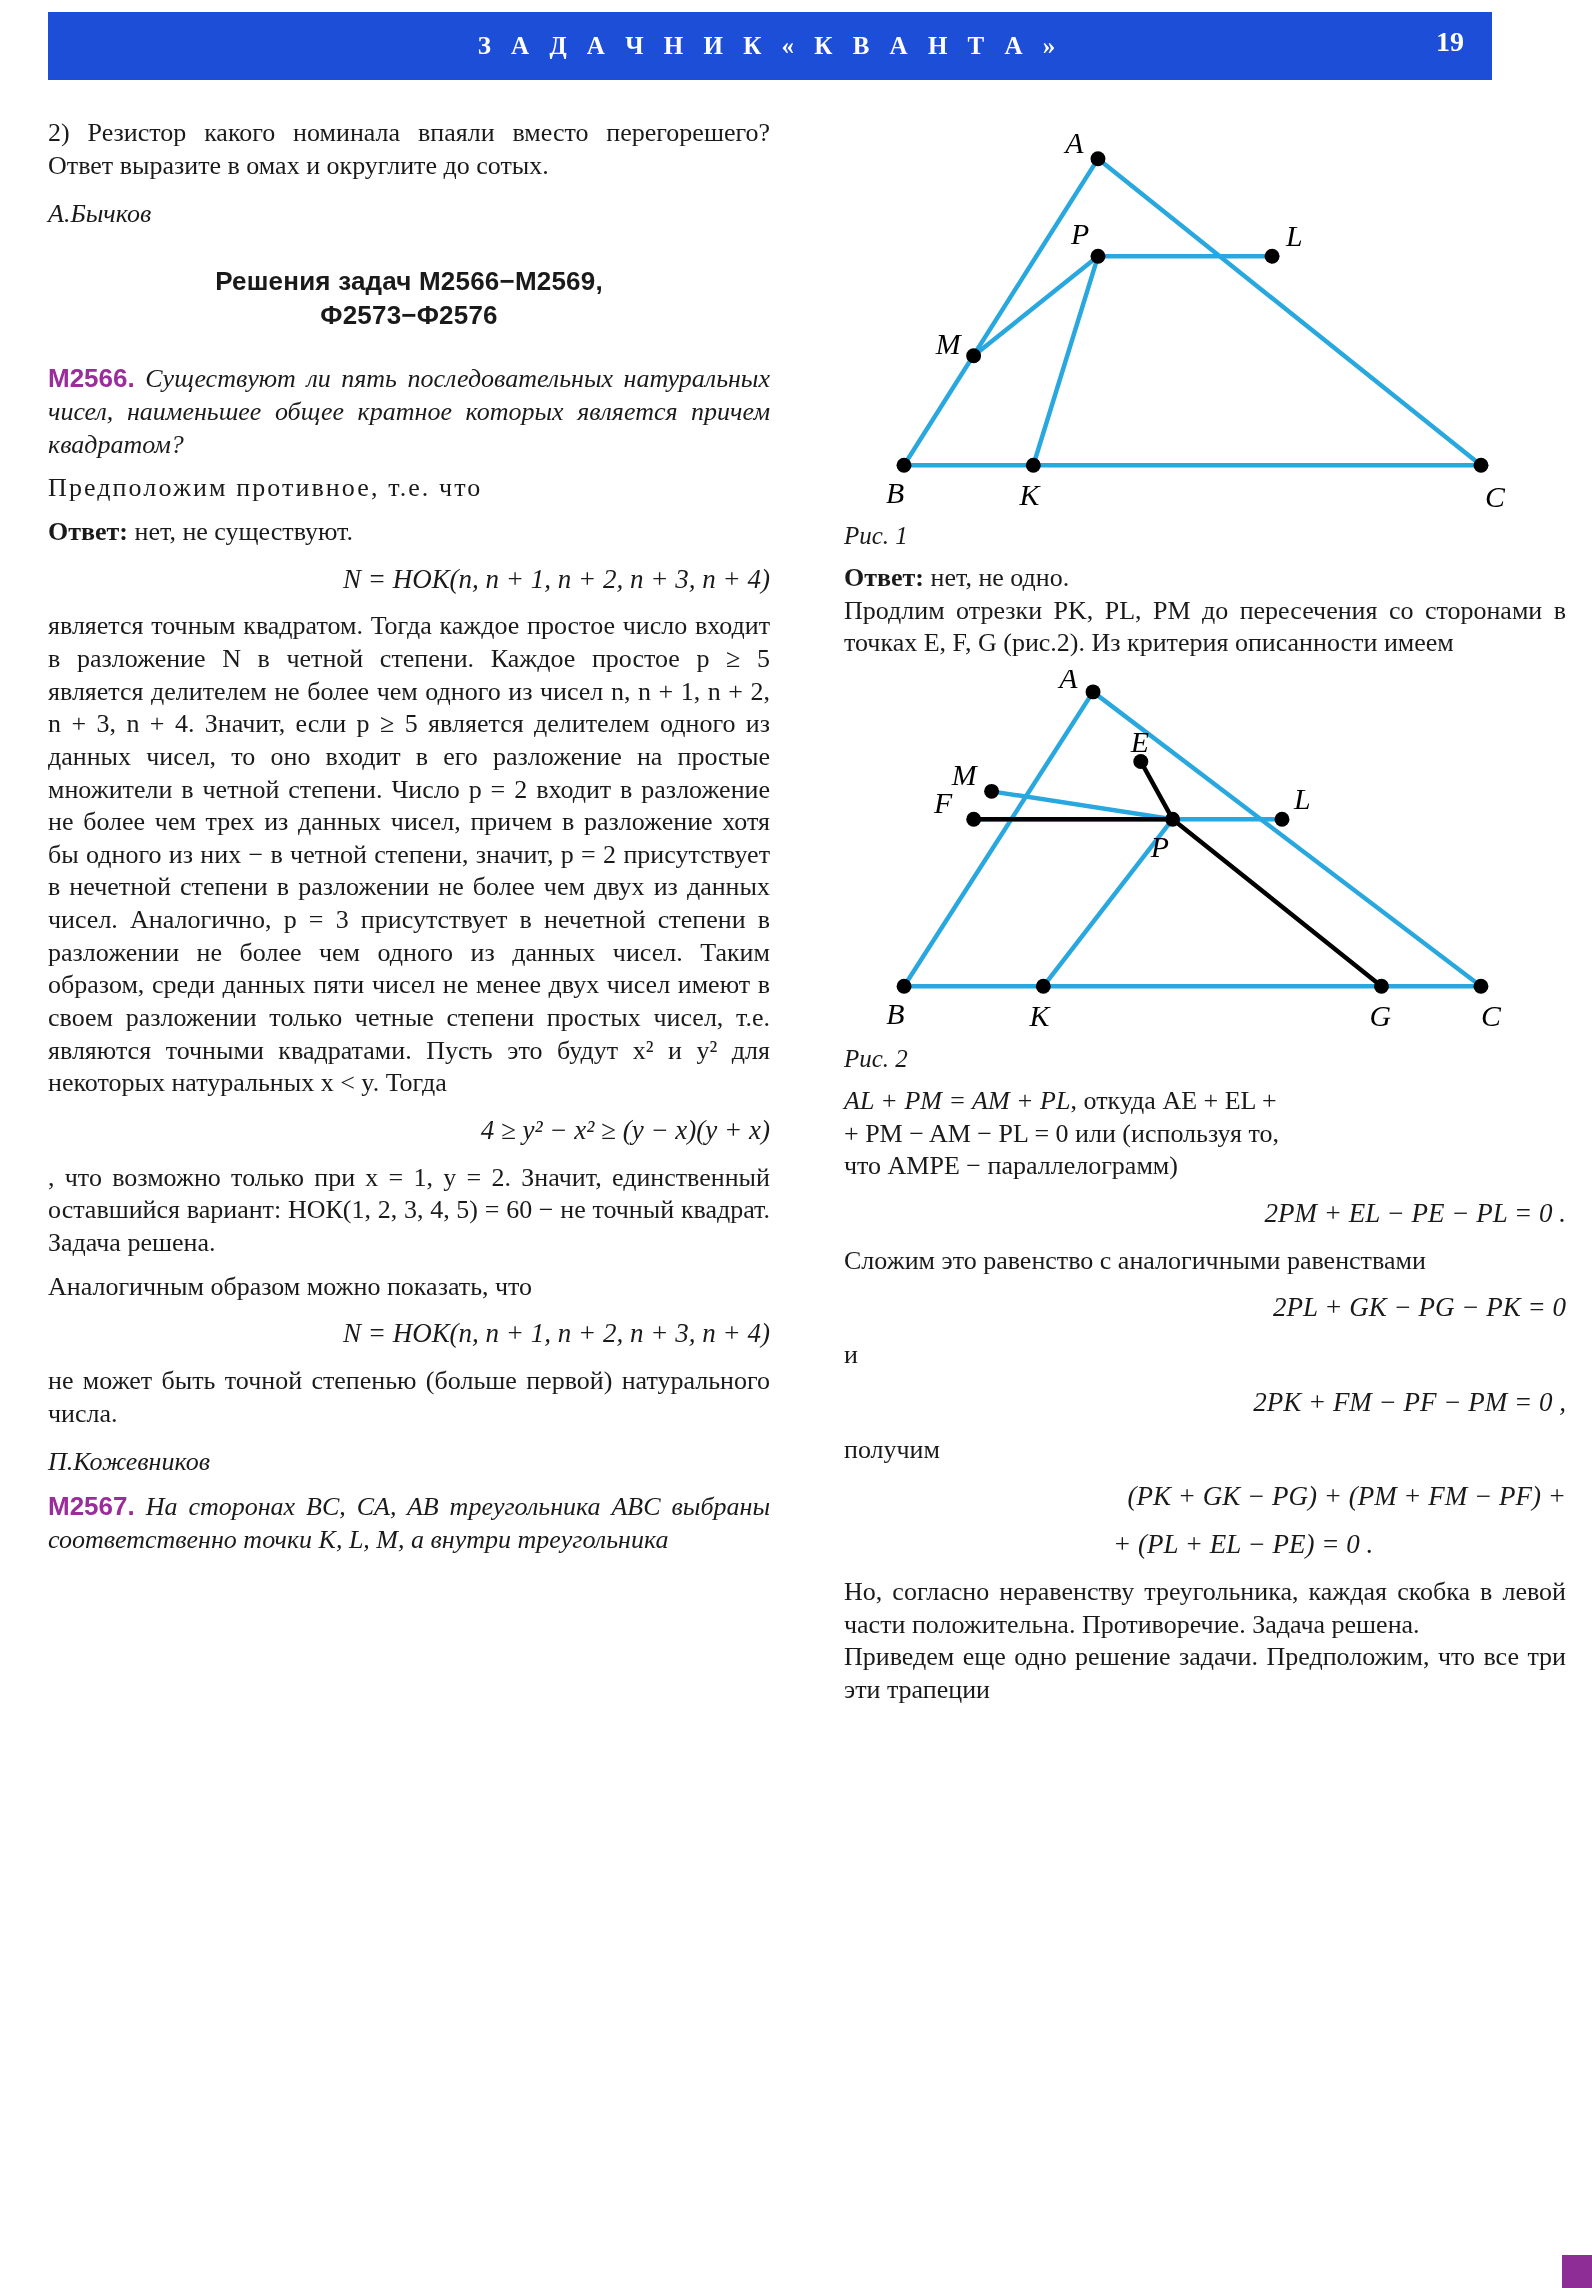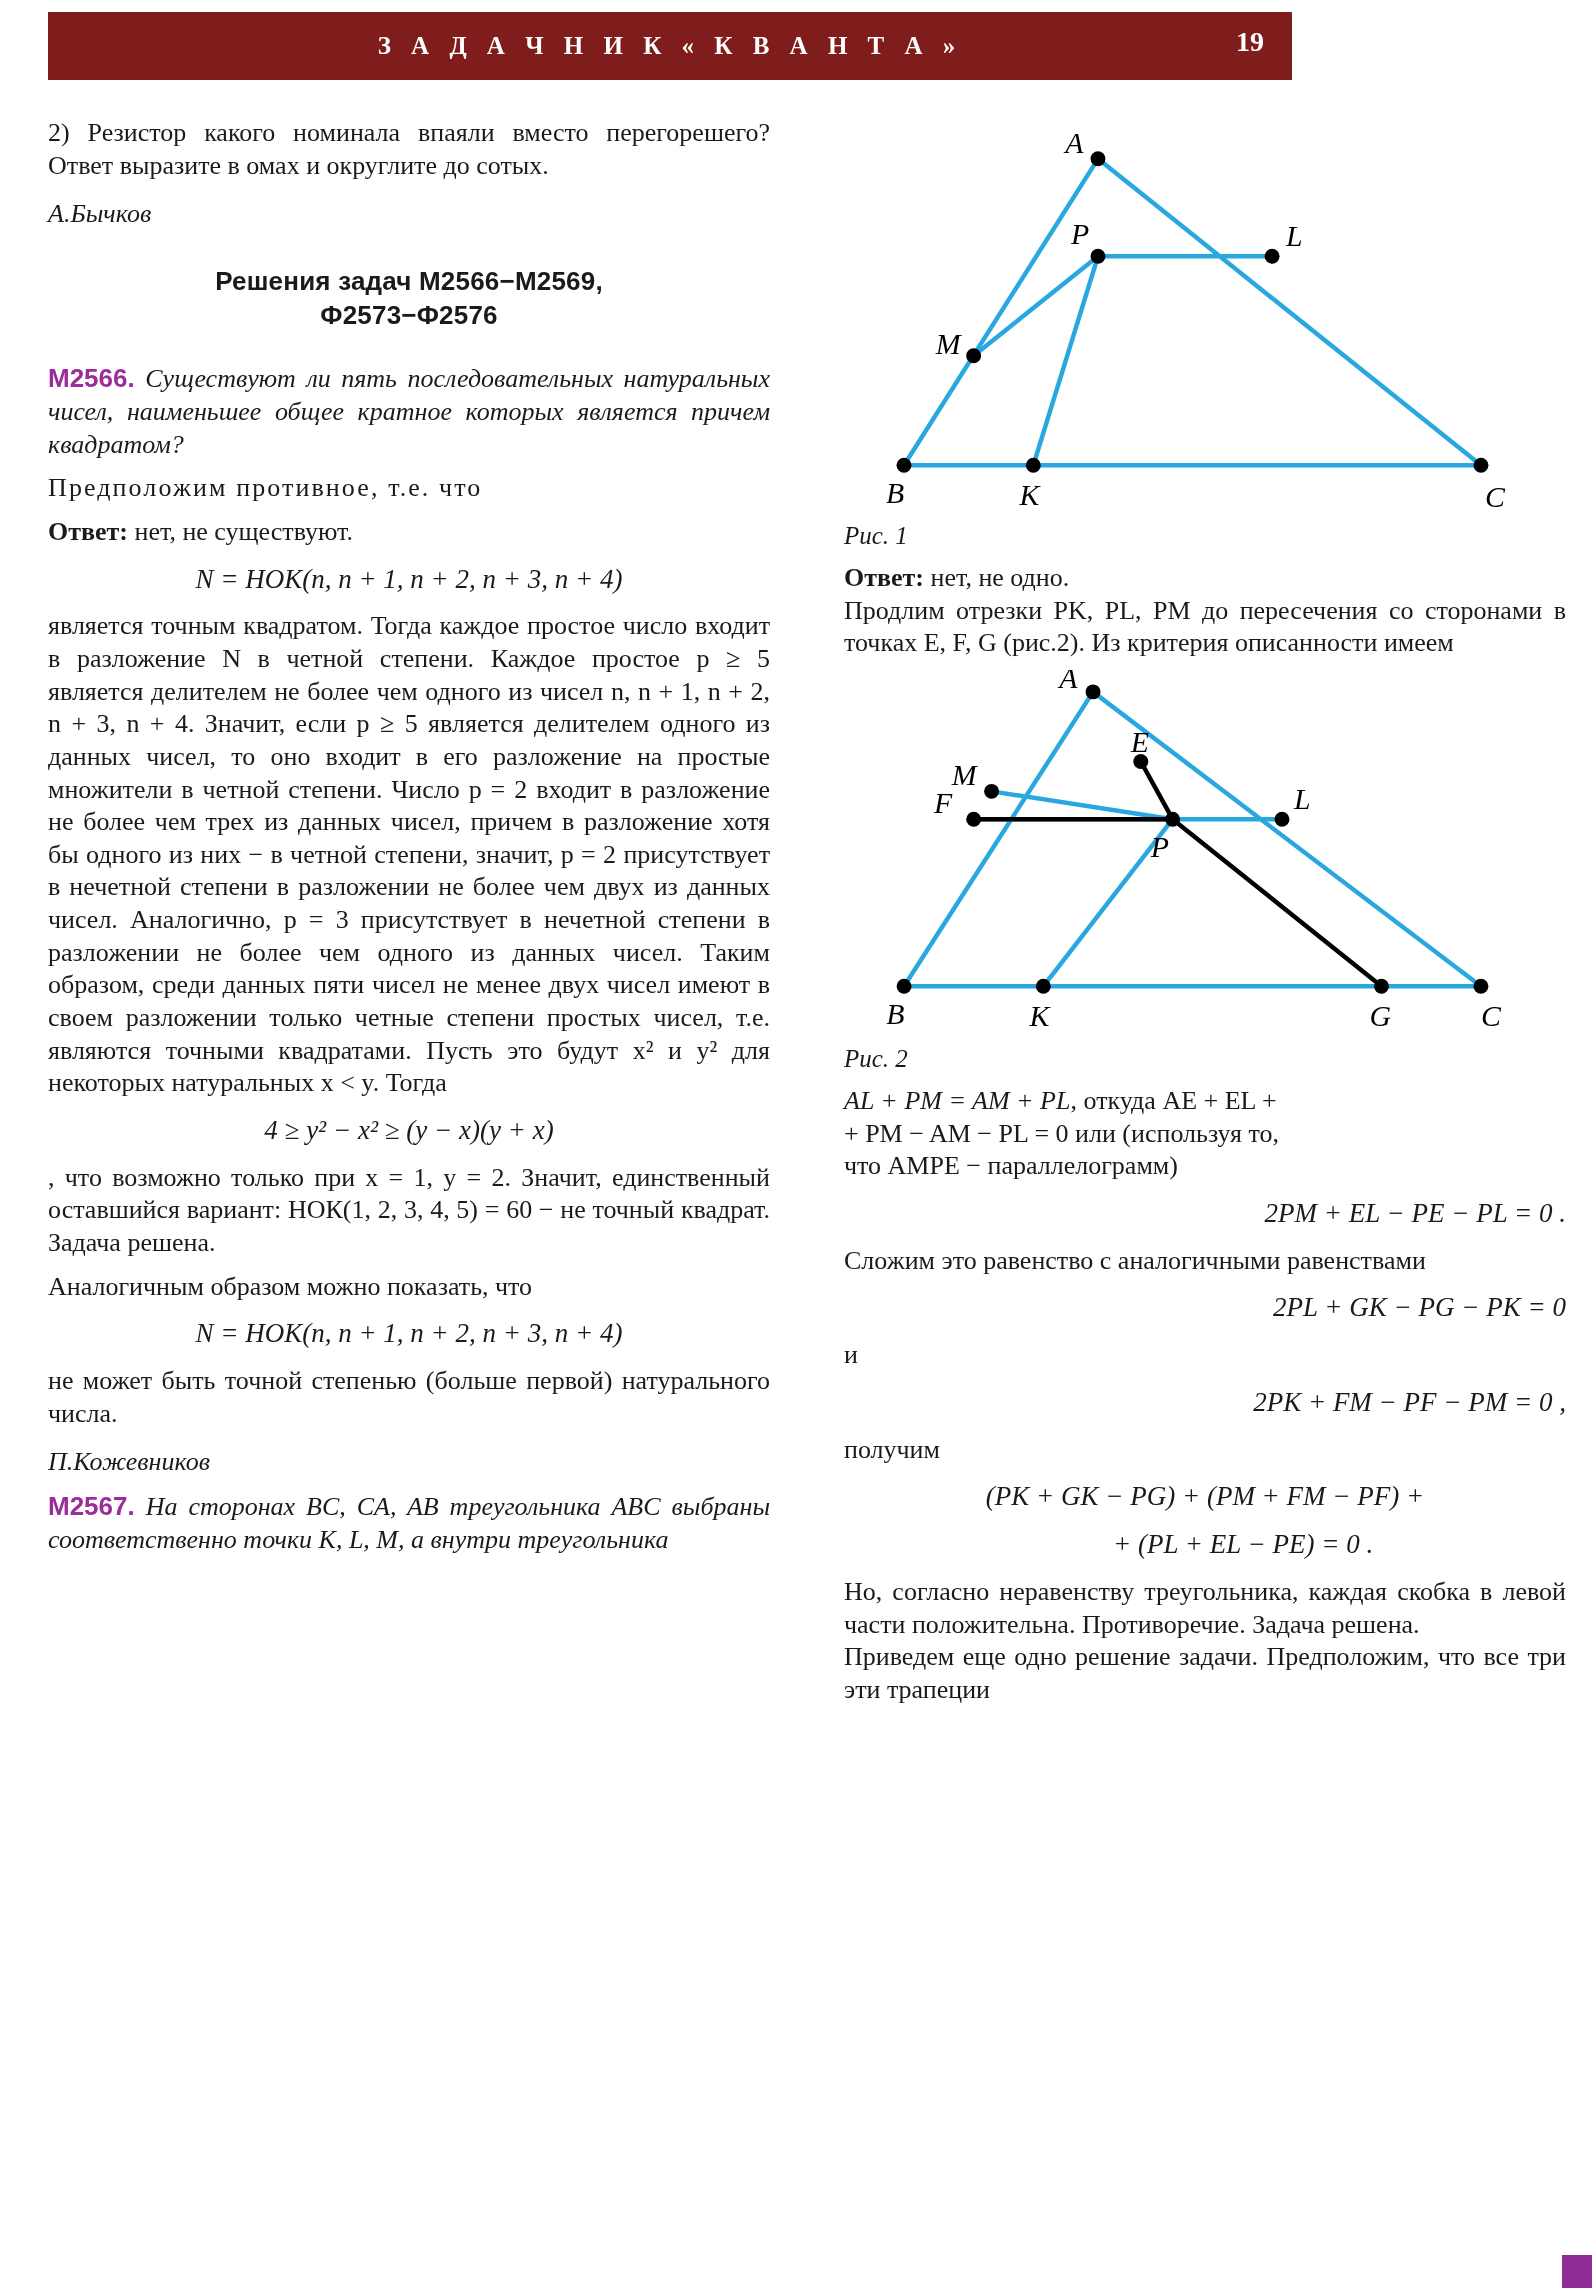--- a/index.html
+++ b/index.html
@@ -7,22 +7,22 @@
   body {
     width:1592px; height:2289px;
     background:#ffffff;
     font-family:"Liberation Serif", serif;
     color:#1a1a1a;
     position:relative;
     overflow:hidden;
   }
   
   .header-band {
-    position:absolute; left:48px; top:12px; width:1244px; height:68px;
-    background:#7f1d1d;
+    position:absolute; left:48px; top:12px; width:1444px; height:68px;
+    background:#1d4ed8;
   }
   .header-title {
     position:absolute; left:0; top:0; width:100%; height:68px;
     display:flex; align-items:center; justify-content:center;
     color:#ffffff;
     font-family:"Liberation Serif", serif;
     font-weight:700;
     font-size:25px;
     letter-spacing:7px;
   }
@@ -63,21 +63,21 @@
     font-size:26px;
     letter-spacing:0px;
   }
   .prob-body { font-style:italic; }
   .blk { margin-top:11px; }
   .spaced { letter-spacing:2.1px; }
   .eq {
     text-align:center; font-style:italic; margin:14px 0 14px 0;
     font-size:27px;
   }
-  .eq-left { text-align:center; }
+  .eq-left { text-align:right; }
   .eq-ind { padding-left:109px; text-align:right; }
   .eq-ind2 { padding-left:269px; text-align:left; }
 
   
   .figure { position:relative; margin:10px 0 6px 0; }
   .figcap {
     font-style:italic; font-size:25px; margin-top:-4px;
     font-family:"Liberation Serif", serif;
   }
   .corner-square {

